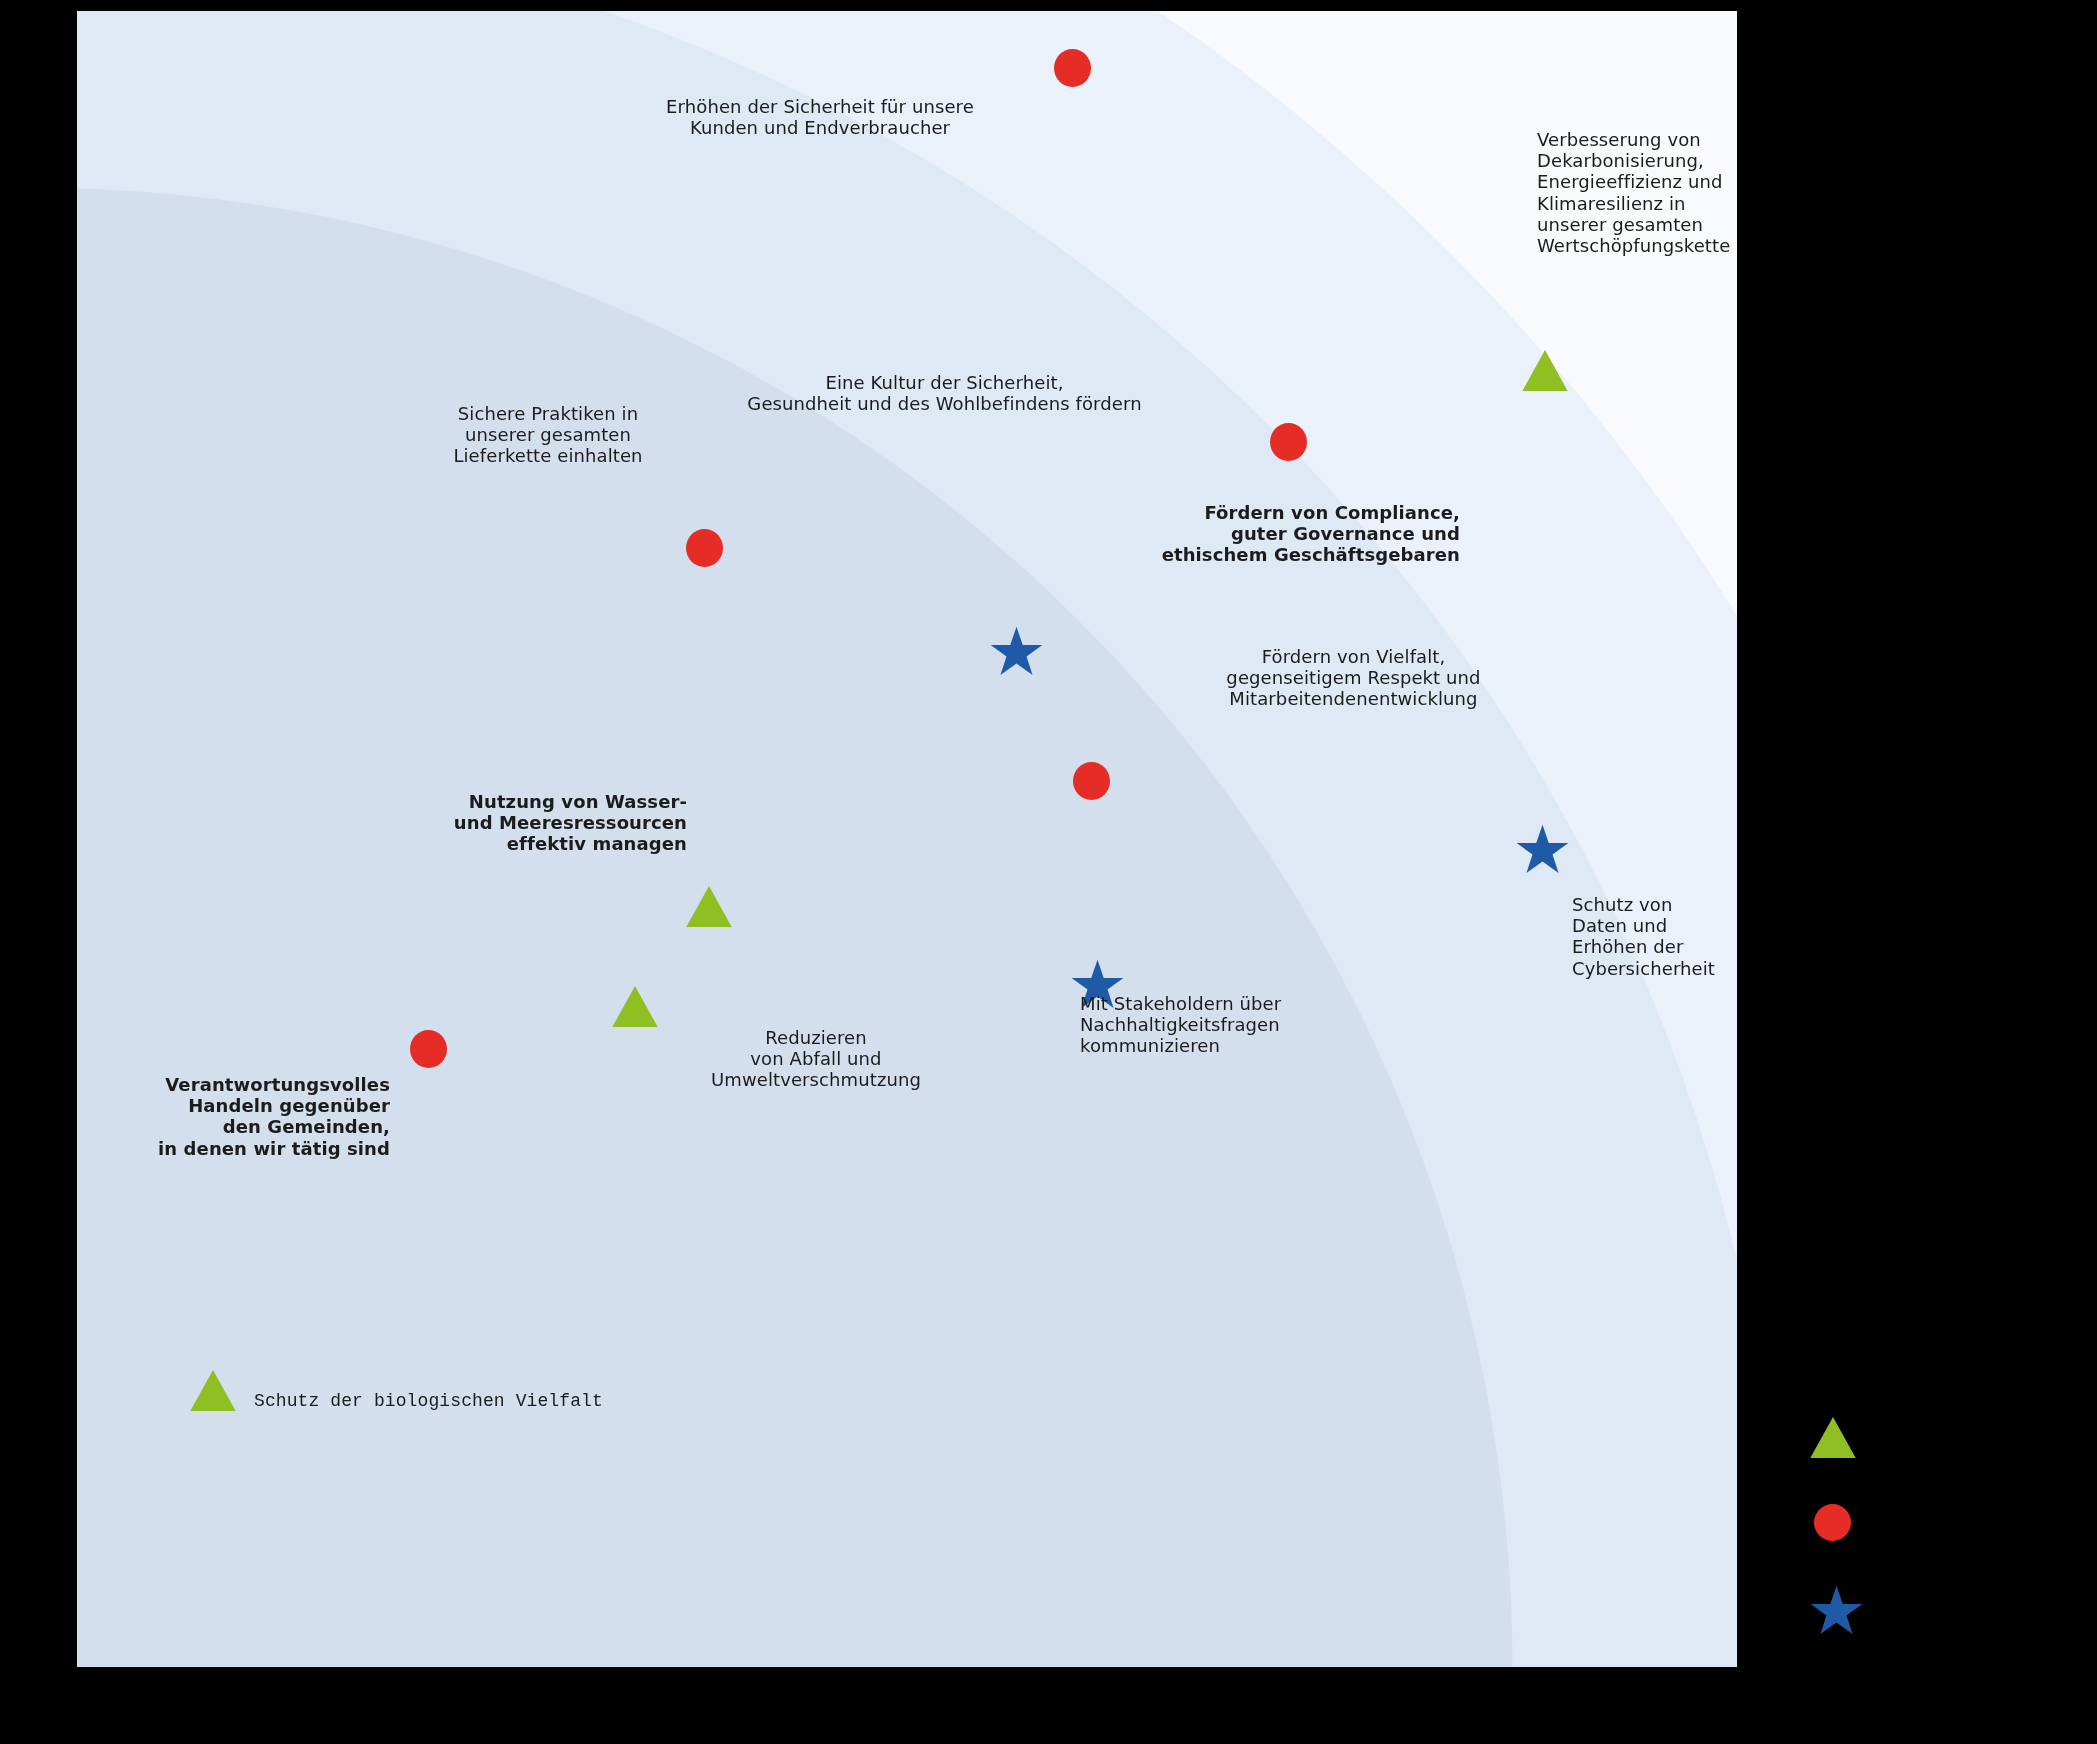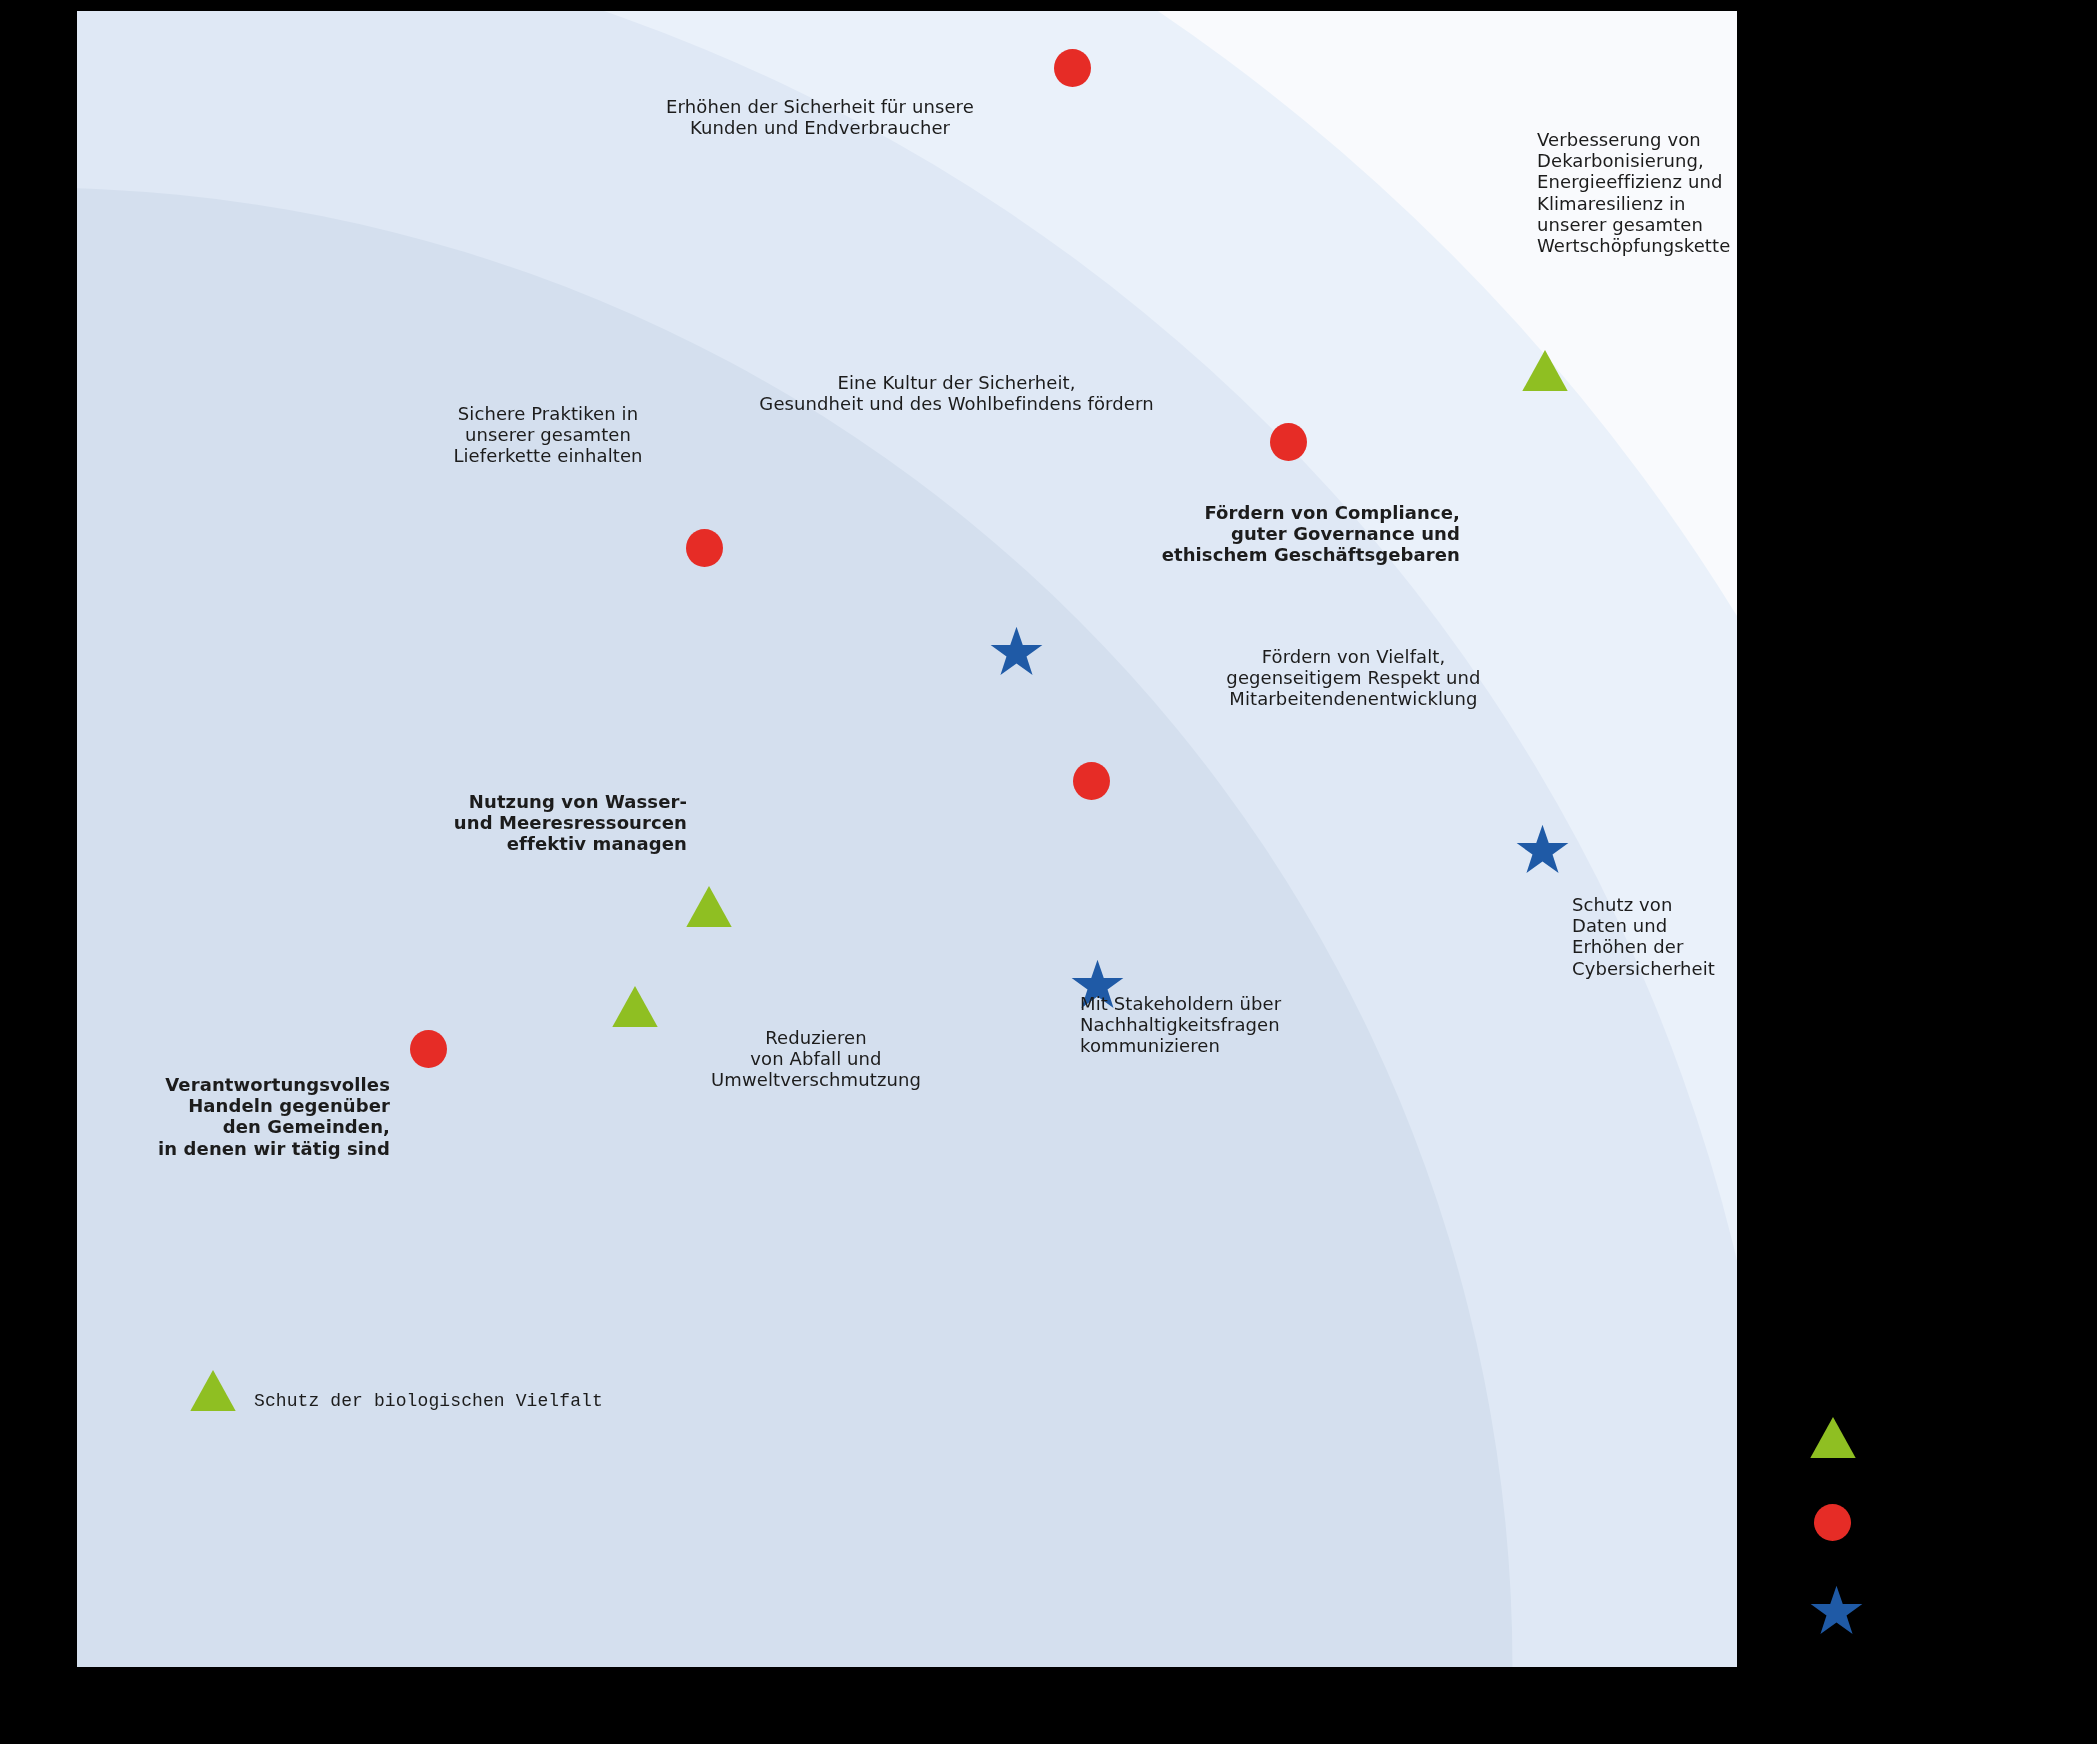--- a/index.html
+++ b/index.html
@@ -31,21 +31,21 @@
     <circle cx="-60" cy="2250" r="2720" fill="#eaf1fa"></circle>
     <circle cx="-60" cy="2250" r="2380" fill="#dfe8f5"></circle>
     <circle cx="-60" cy="2250" r="2010" fill="#d4dfee"></circle>
   </svg>
 
   <div class="marker dot" style="left:977px;top:38px;width:37px;height:38px;background:#e62c26;"></div>
   <div class="label lbl-c" style="left:500px;top:85px;width:486px;">Erhöhen der Sicherheit für unsere
 Kunden und Endverbraucher</div>
 
   <div class="marker dot" style="left:1193px;top:412px;width:37px;height:38px;background:#e62c26;"></div>
-  <div class="label lbl-c" style="left:574px;top:361px;width:611px;">Eine Kultur der Sicherheit,
+  <div class="label lbl-c" style="left:562px;top:361px;width:611px;">Eine Kultur der Sicherheit,
 Gesundheit und des Wohlbefindens fördern</div>
 
   <div class="marker dot" style="left:609px;top:518px;width:37px;height:38px;background:#e62c26;"></div>
   <div class="label lbl-c" style="left:335px;top:392px;width:272px;">Sichere Praktiken in
 unserer gesamten
 Lieferkette einhalten</div>
 
   <div class="marker dot" style="left:996px;top:751px;width:37px;height:38px;background:#e62c26;"></div>
   <div class="label lbl-c" style="left:1030px;top:635px;width:493px;">Fördern von Vielfalt,
 gegenseitigem Respekt und

